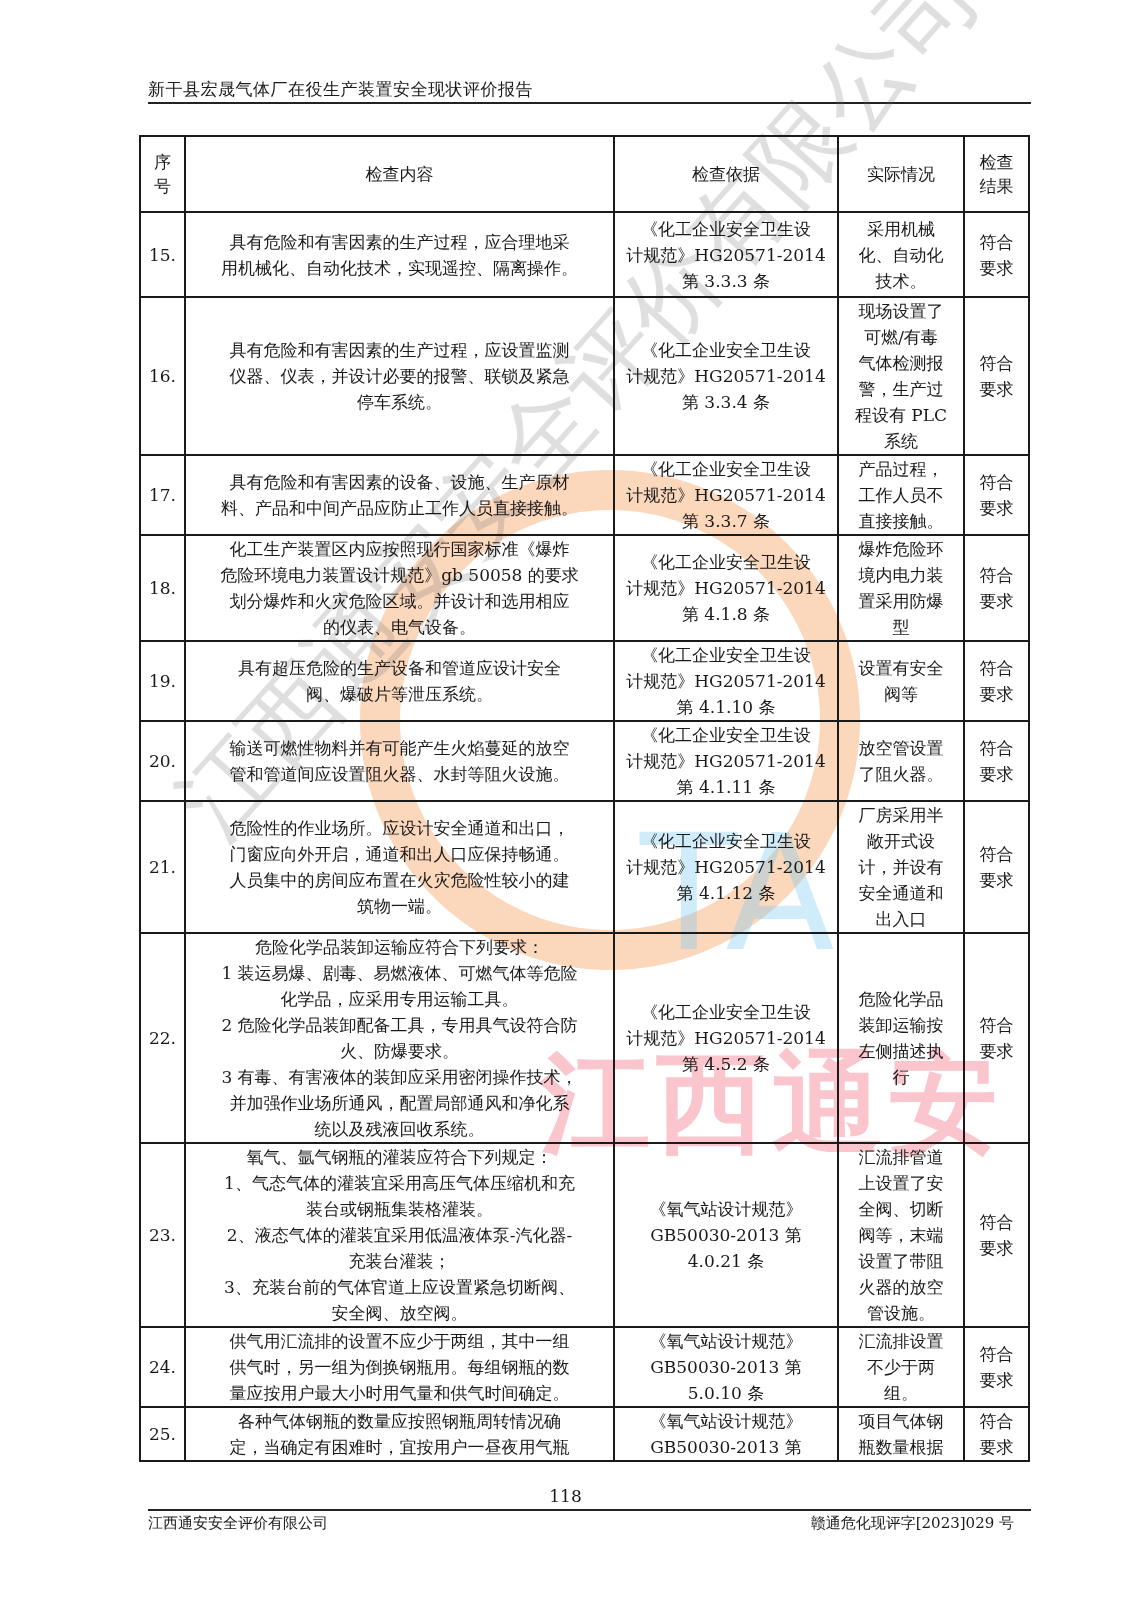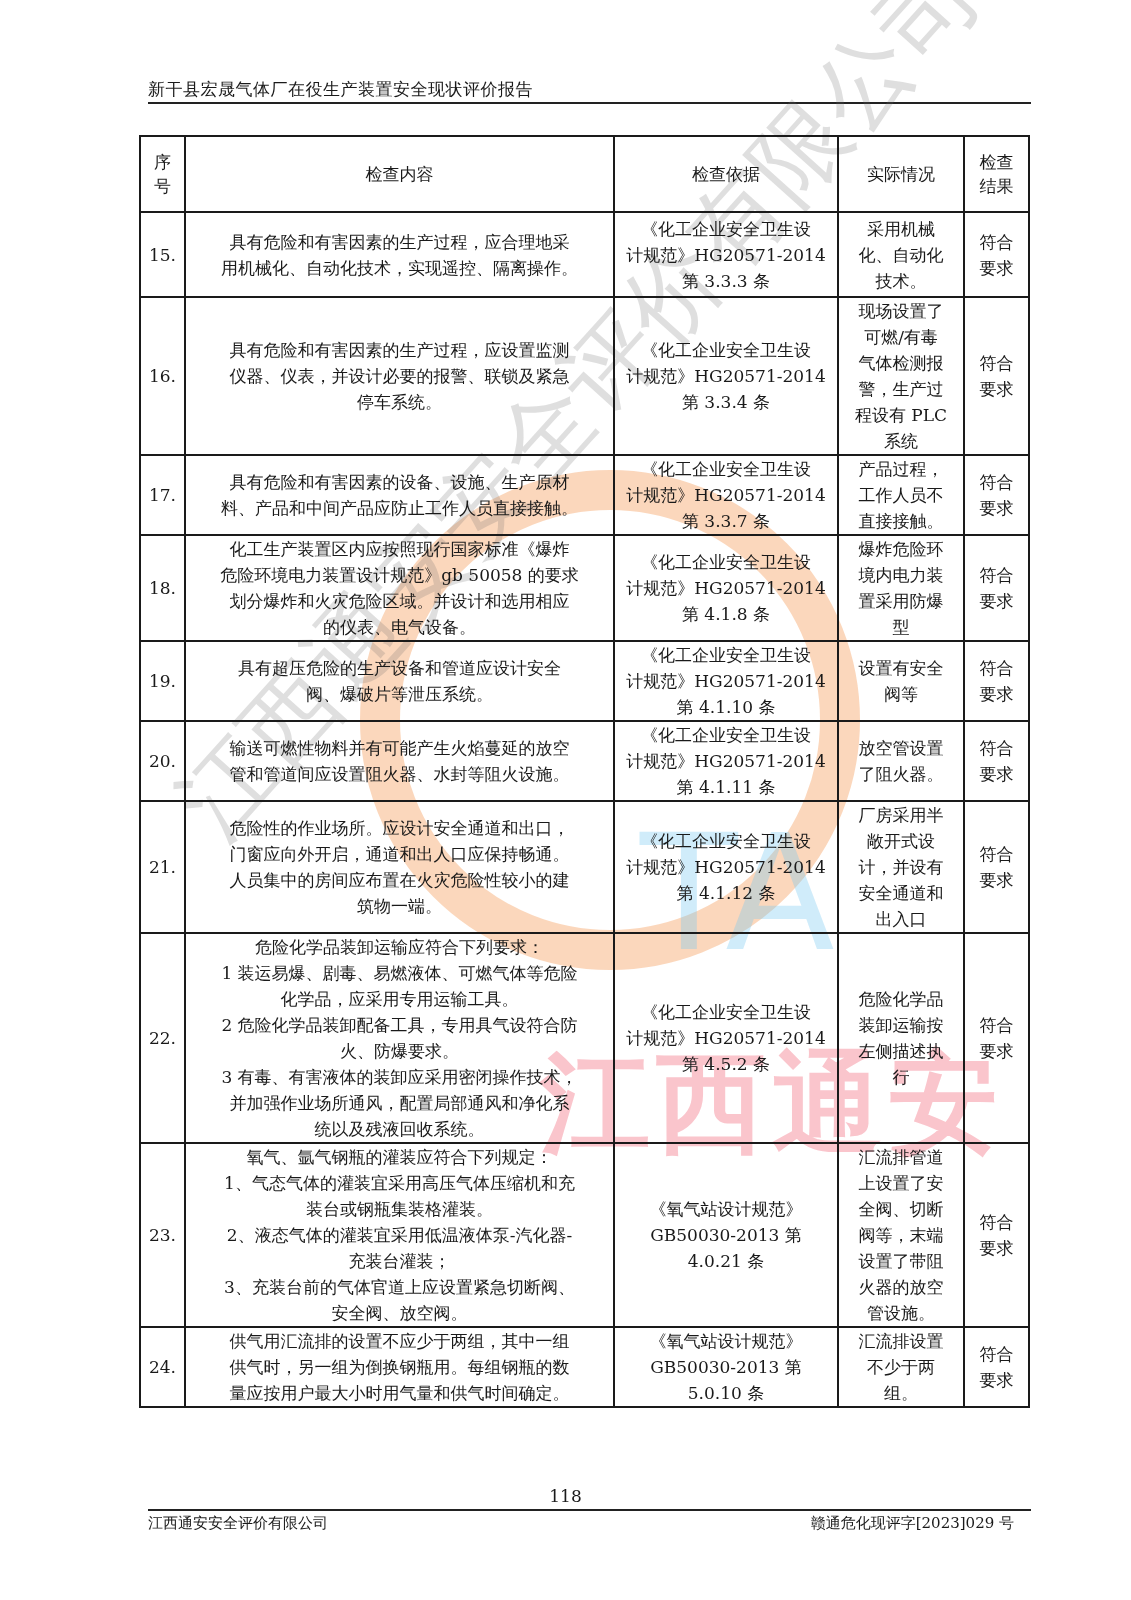--- a/index.html
+++ b/index.html
@@ -298,19 +298,38 @@
         <td>
           <span class="ln">汇流排设置</span>
           <span class="ln">不少于两</span>
           <span class="ln">组。</span>
         </td>
         <td>
           <span class="ln">符合</span>
           <span class="ln">要求</span>
         </td>
       </tr>
+      <tr style="height: 53px;">
+        <td>25.</td>
+        <td class="content">
+          <span class="ln">各种气体钢瓶的数量应按照钢瓶周转情况确</span>
+          <span class="ln">定，当确定有困难时，宜按用户一昼夜用气瓶</span>
+        </td>
+        <td>
+          <span class="ln">《氧气站设计规范》</span>
+          <span class="ln">GB50030-2013 第</span>
+        </td>
+        <td>
+          <span class="ln">项目气体钢</span>
+          <span class="ln">瓶数量根据</span>
+        </td>
+        <td>
+          <span class="ln">符合</span>
+          <span class="ln">要求</span>
+        </td>
+      </tr>
     </tbody>
 </table>
 
 <div class="page-number">118</div>
 <div class="footer-rule"></div>
 <div class="footer-left">江西通安安全评价有限公司</div>
 <div class="footer-right">赣通危化现评字[2023]029 号</div>
 
 </body></html>

